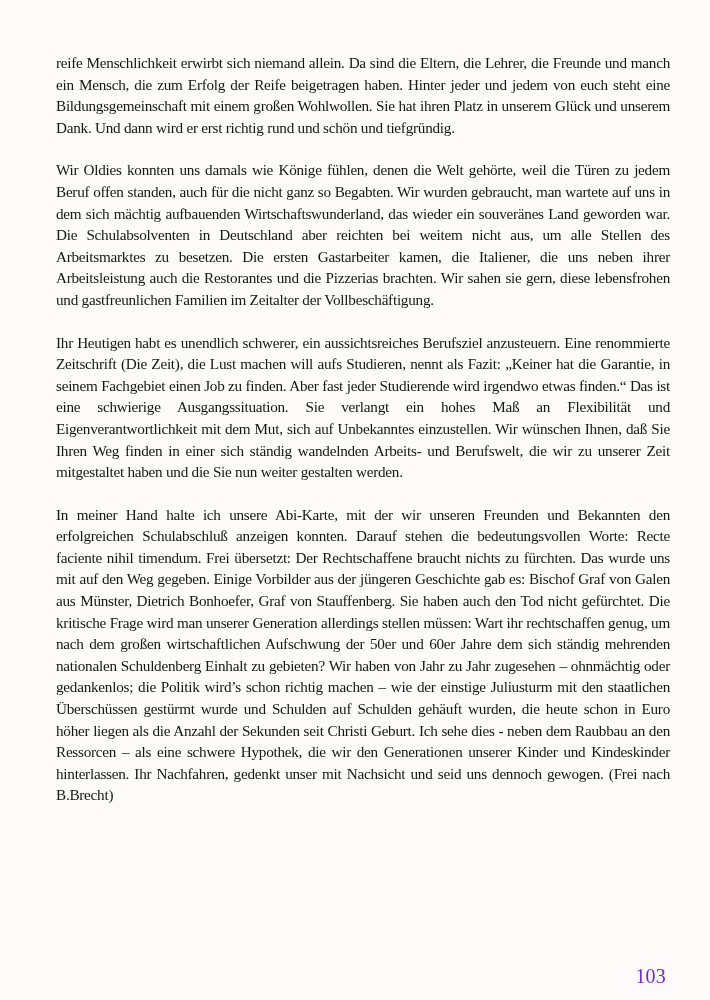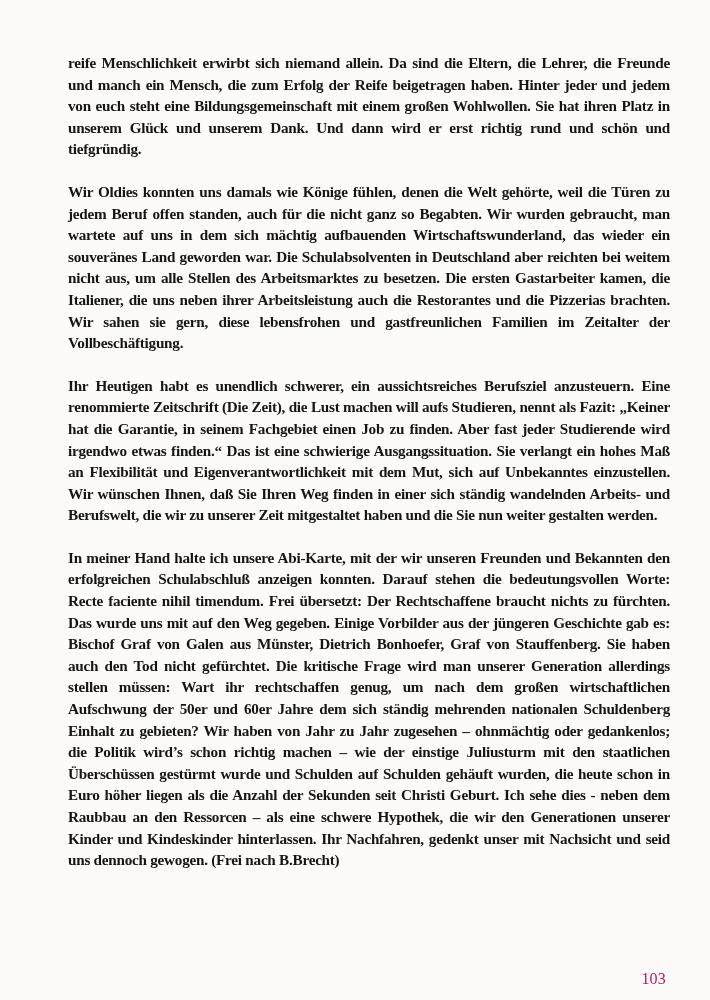--- a/index.html
+++ b/index.html
@@ -18,38 +18,37 @@
     font-family: "Liberation Serif", "DejaVu Serif", serif;
     color: #151515;
   }
   .text-block {
     position: absolute;
     top: 52px;
     left: 52px;
     width: 618px;
   }
   .para {
-    margin: 0 0 21px 16px;
+    margin: 0 0 21px 4px;
     font-size: 15.2px;
     line-height: 21.6px;
     letter-spacing: -0.25px;
     text-align: justify;
     text-justify: inter-word;
-    font-weight: bold;
   }
   .para:last-child {
     margin-bottom: 0;
   }
   .page-number {
     position: absolute;
     right: 44px;
     bottom: 12px;
-    font-size: 16px;
+    font-size: 20px;
     letter-spacing: 0.2px;
-    color: #be185d;
+    color: #6d28d9;
     margin-left: 43px;
   }
 </style>
 </head>
 <body>
 
 <div class="page">
   <div class="text-block">
     <p class="para">reife Menschlichkeit erwirbt sich niemand allein. Da sind die Eltern, die Lehrer, die Freunde und manch ein Mensch, die zum Erfolg der Reife beigetragen haben. Hinter jeder und jedem von euch steht eine Bildungsgemeinschaft mit einem großen Wohlwollen. Sie hat ihren Platz in unserem Glück und unserem Dank. Und dann wird er erst richtig rund und schön und tiefgründig.</p>
     <p class="para">Wir Oldies konnten uns damals wie Könige fühlen, denen die Welt gehörte, weil die Türen zu jedem Beruf offen standen, auch für die nicht ganz so Begabten. Wir wurden gebraucht, man wartete auf uns in dem sich mächtig aufbauenden Wirtschaftswunderland, das wieder ein souveränes Land geworden war. Die Schulabsolventen in Deutschland aber reichten bei weitem nicht aus, um alle Stellen des Arbeitsmarktes zu besetzen. Die ersten Gastarbeiter kamen, die Italiener, die uns neben ihrer Arbeitsleistung auch die Restorantes und die Pizzerias brachten. Wir sahen sie gern, diese lebensfrohen und gastfreunlichen Familien im Zeitalter der Vollbeschäftigung.</p>

